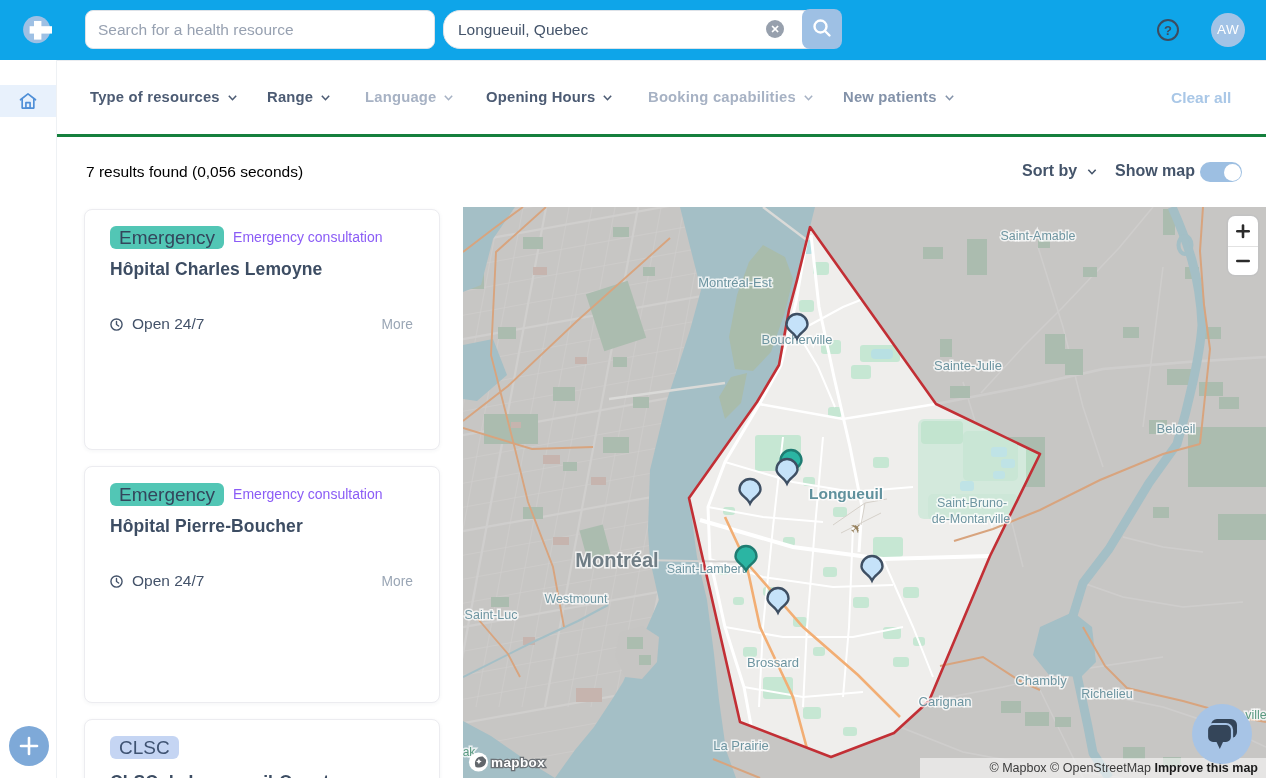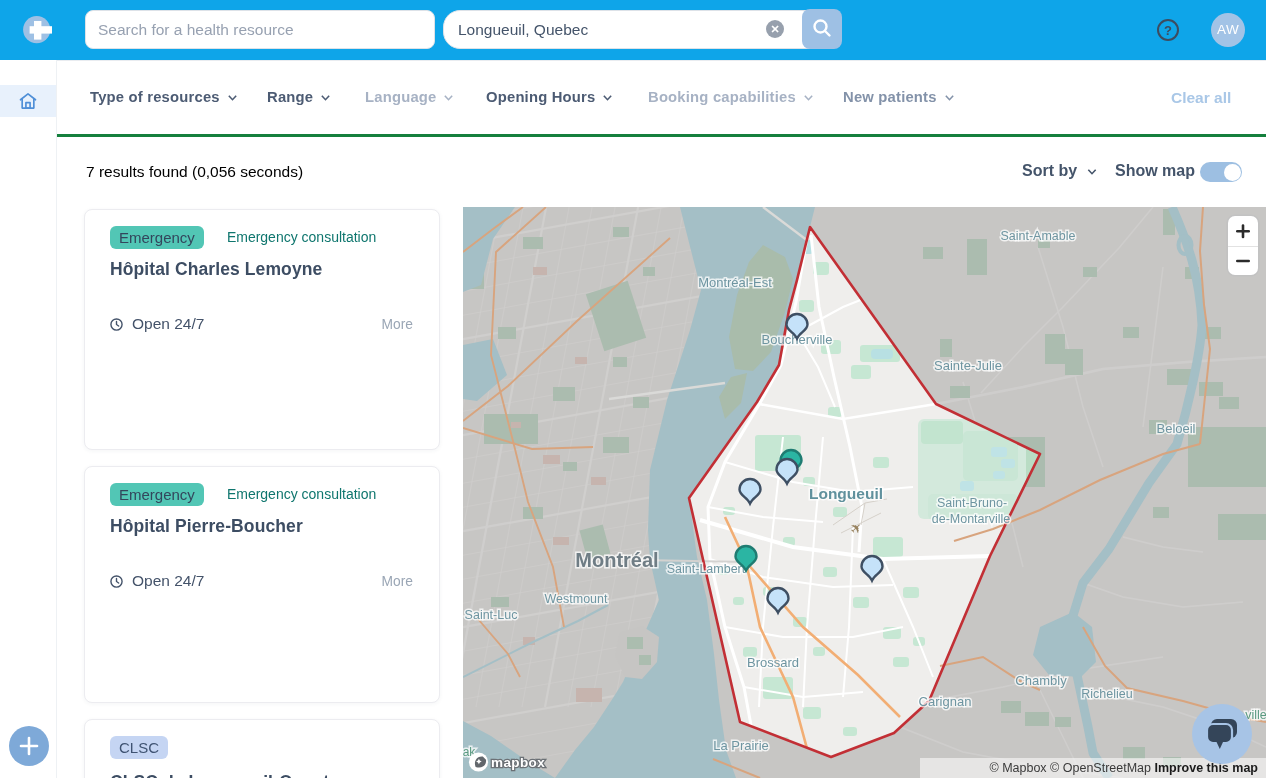--- a/index.html
+++ b/index.html
@@ -29,24 +29,24 @@
 #showmap { position:absolute; left:1058px; top:24px; font-size:16px; font-weight:bold; color:#44546a; }
 #toggle { position:absolute; left:1143px; top:24px; width:42px; height:20px; border-radius:10px; background:#9dbfe2; }
 #toggle .knob { position:absolute; right:1.5px; top:1.5px; width:17px; height:17px; border-radius:50%; background:#fff; }
 #cards { position:absolute; left:84px; top:209px; width:356px; z-index:5; }
 .card { position:relative; width:356px; background:#fff; border:1px solid #ececf0; border-radius:8px; box-shadow:0 1px 4px rgba(40,50,70,0.05); margin-bottom:16px; }
 .c1 { height:241px; }
 .c2 { height:237px; margin-top:0; }
 .c3 { height:120px; }
 .c3 .ctitle { top:52px; }
 .tagrow { position:absolute; left:25px; top:16px; height:23px; white-space:nowrap; }
-.pill { display:inline-block; height:23px; line-height:23px; border-radius:6px; padding:0 9px; font-size:15px; color:#33465c; }
+.pill { display:inline-block; height:23px; line-height:23px; border-radius:6px; padding:0 9px; font-size:19px; color:#33465c; }
 .pill.emerg { background:#52c6b5; }
 .pill.clsc { background:#c5d5f3; color:#3f5372; }
-.tagtxt { display:inline-block; margin-left:23px; font-size:14px; color:#0f766e; line-height:23px; vertical-align:top; }
+.tagtxt { display:inline-block; margin-left:9px; font-size:14px; color:#8b5cf6; line-height:23px; vertical-align:top; }
 .ctitle { position:absolute; left:25px; top:49px; font-size:17.5px; font-weight:bold; color:#3d4d63; letter-spacing:0.1px; }
 .openrow { position:absolute; left:25px; top:105px; height:20px; font-size:15.5px; color:#44536a; }
 .openrow svg { vertical-align:-2px; margin-right:9px; }
 .more { position:absolute; right:26px; top:107px; font-size:13.8px; color:#9aa6b5; }
 #map { position:absolute; left:463px; top:207px; width:803px; height:571px; z-index:4; background:#efeeec; }
 #zoomctl { position:absolute; left:1228px; top:216px; width:30px; height:59px; background:#fff; border-radius:7px; box-shadow:0 0 0 1.6px #c2c2c2; z-index:10; }
 #zoomctl .zline { position:absolute; left:0px; top:30px; width:30px; height:1px; background:#e2e2e2; }
 #chatbtn { position:absolute; left:1192px; top:704px; width:60px; height:60px; border-radius:50%; background:#a7c4e6; z-index:12; }
 #attrib { position:absolute; left:920px; top:758px; width:346px; height:20px; background:rgba(255,255,255,0.55); z-index:11; font-size:12.5px; color:#3a3a3a; text-align:right; line-height:20px; padding-right:8px; white-space:nowrap; }
 #attrib b { color:#1b1b1b; }

